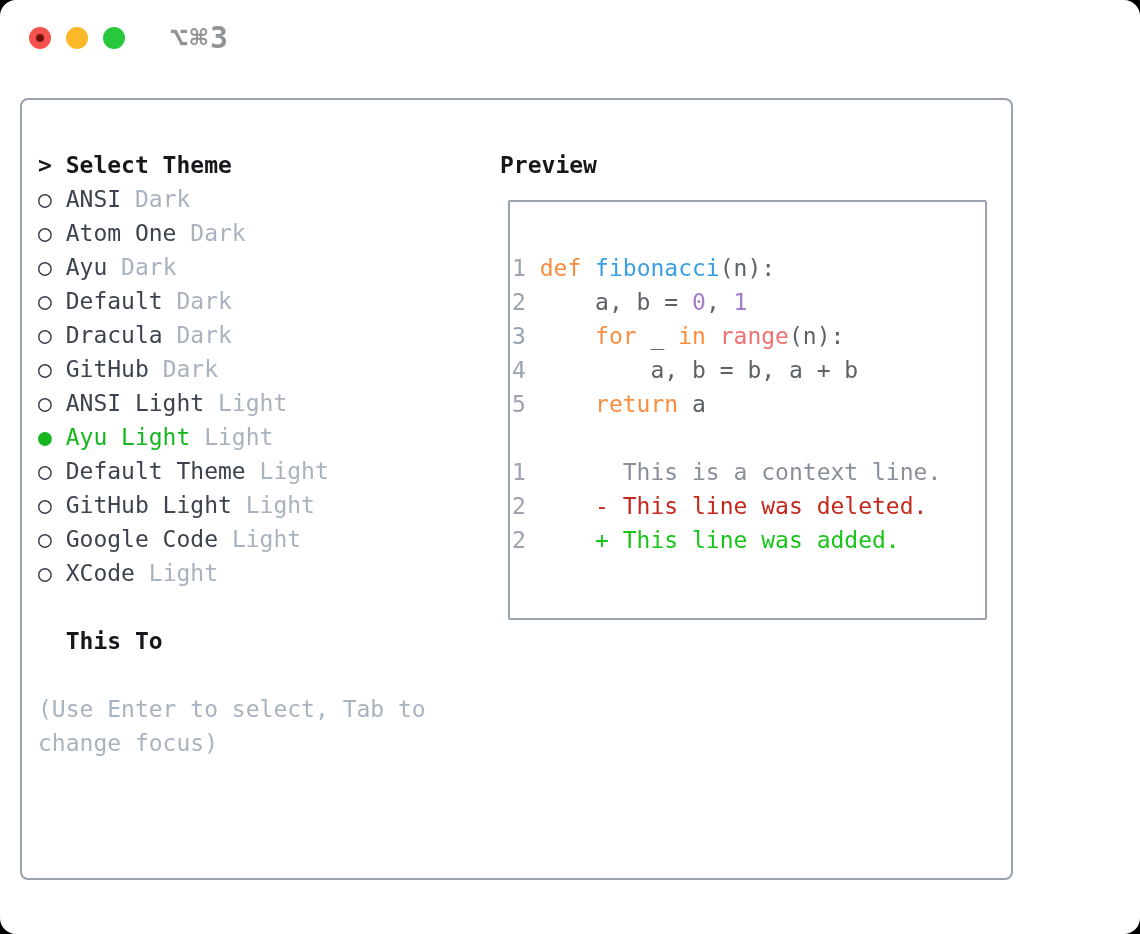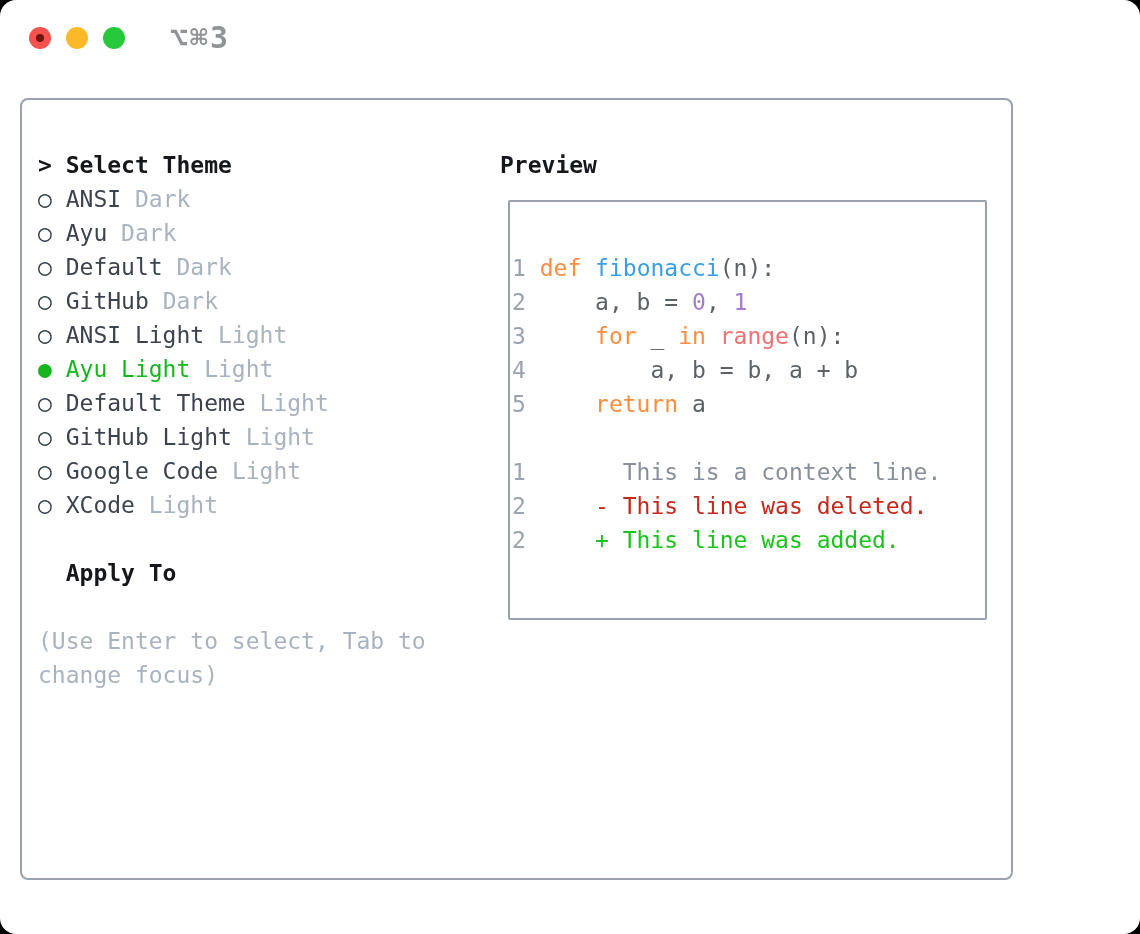--- a/index.html
+++ b/index.html
@@ -66,32 +66,34 @@
     <div class="light green"></div>
     <div class="wtitle">⌥⌘3</div>
   </div>
 
   <div class="panel">
 
     <div class="left-col">
       <div class="row"><span class="cursor">&gt;</span><span class="hdr">Select Theme</span></div>
       <div id="theme-list">
           <div class="row theme-row"><span class="bullet">○</span><span class="name">ANSI</span> <span class="variant">Dark</span></div>
+          <div class="row theme-row"><span class="bullet">○</span><span class="name">Atom One</span> <span class="variant">Dark</span></div>
           <div class="row theme-row"><span class="bullet">○</span><span class="name">Ayu</span> <span class="variant">Dark</span></div>
           <div class="row theme-row"><span class="bullet">○</span><span class="name">Default</span> <span class="variant">Dark</span></div>
+          <div class="row theme-row"><span class="bullet">○</span><span class="name">Dracula</span> <span class="variant">Dark</span></div>
           <div class="row theme-row"><span class="bullet">○</span><span class="name">GitHub</span> <span class="variant">Dark</span></div>
           <div class="row theme-row"><span class="bullet">○</span><span class="name">ANSI Light</span> <span class="variant">Light</span></div>
           <div class="row theme-row selected"><span class="bullet">●</span><span class="name">Ayu Light</span> <span class="variant">Light</span></div>
           <div class="row theme-row"><span class="bullet">○</span><span class="name">Default Theme</span> <span class="variant">Light</span></div>
           <div class="row theme-row"><span class="bullet">○</span><span class="name">GitHub Light</span> <span class="variant">Light</span></div>
           <div class="row theme-row"><span class="bullet">○</span><span class="name">Google Code</span> <span class="variant">Light</span></div>
           <div class="row theme-row"><span class="bullet">○</span><span class="name">XCode</span> <span class="variant">Light</span></div>
         </div>
       <div class="row blank"></div>
-      <div class="row apply-header"><span class="hdr">Apply To</span></div>
+      <div class="row apply-header"><span class="hdr">This To</span></div>
       <div class="row blank"></div>
       <div class="row help">(Use Enter to select, Tab to</div>
       <div class="row help">change focus)</div>
     </div>
 
     <div class="row preview-header"><span class="hdr">Preview</span></div>
 
     <div class="preview-box">
       <div class="row blank"></div>
       <div id="code-lines">

